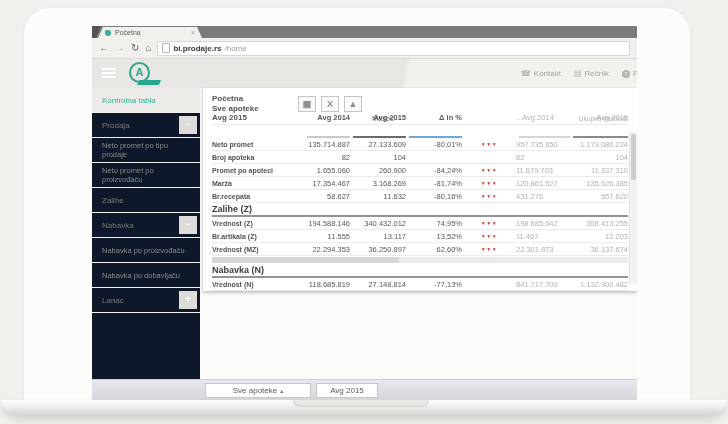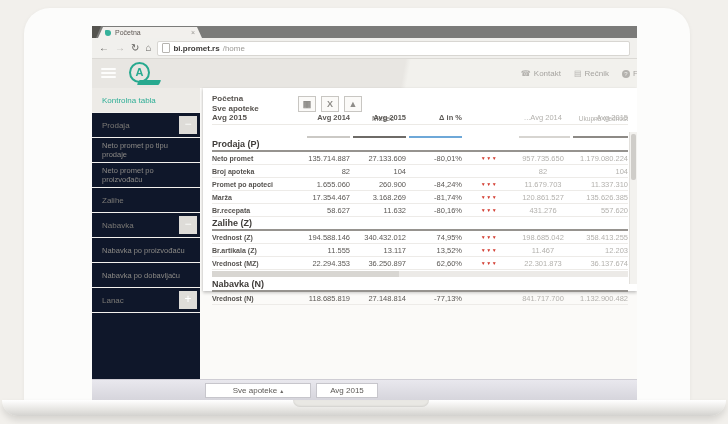--- a/index.html
+++ b/index.html
@@ -49,21 +49,21 @@
   .crumbs{width:86px;flex:none}
   .crumb{font-size:8px;font-weight:bold;color:#56524e;line-height:9.5px;white-space:nowrap}
   .view-icons{display:flex;gap:5px;align-items:flex-start;margin-top:2px}
   .vicon{width:16px;height:14px;border:1px solid #c8c6c2;background:#fbfaf8;display:flex;align-items:center;justify-content:center;font-size:9px;color:#8e8c88;font-weight:bold;line-height:1}
   
   .c-label{width:92px;flex:none}
   .c-n1{width:46px;flex:none;text-align:right}
   .c-n2{width:56px;flex:none;text-align:right}
   .c-d{width:56px;flex:none;text-align:right}
   .c-t{width:54px;flex:none;text-align:center}
-  .c-u1{width:54px;flex:none;text-align:center}
+  .c-u1{width:54px;flex:none;text-align:left}
   .c-u2{width:58px;flex:none;text-align:right}
   .t-group{display:flex;height:11px;align-items:center;margin-top:-9px;border-bottom:1px solid #eceae6}
   .g-mesec{width:158px;flex:none;text-align:center;font-size:7.5px;font-weight:normal;color:#6e6b67}
   .g-uk{width:112px;flex:none;text-align:right;font-size:6.5px;color:#b3b1ad;white-space:nowrap}
   .t-head{display:flex;height:13px;align-items:flex-end}
   .th{font-size:7.5px;font-weight:bold;color:#5b5855;position:relative;padding-bottom:16px;box-sizing:border-box;white-space:nowrap}
   .th.muted{color:#b3b1ad;font-weight:normal}
   .th .bar{position:absolute;bottom:0;left:3px;right:0;height:2.5px}
   .bar.light{background:#cbc9c5}.bar.dark{background:#6e6b67}.bar.blue{background:#6ea8d8}
   .bar.mlight{background:#d7d5d1}.bar.mdark{background:#8d8a86}
@@ -99,21 +99,21 @@
     </div>
   </div>
 
   <div class="toolbar">
     <span class="nav-ico">←</span>
     <span class="nav-ico fwd">→</span>
     <span class="nav-ico">↻</span>
     <span class="nav-ico">⌂</span>
     <div class="urlbar">
       <span class="page-ico"></span>
-      <span class="url-main">bi.promet.rs</span>
+      <span class="url-main">bi.prodaje.rs</span>
         <span class="url-path">/home</span>
     </div>
   </div>
 
   <div class="appheader">
     <div class="burger">
         <div></div>
         <div></div>
         <div></div>
       </div>
@@ -200,21 +200,20 @@
         <div class="t-head" id="t-head">
           <span class="c-label"></span>
         <span class="th c-n1">Avg 2014<span class="bar light"></span></span>
             <span class="th c-n2">Avg 2015<span class="bar dark"></span></span>
             <span class="th c-d">Δ in %<span class="bar blue"></span></span>
             <span class="c-t"></span>
             <span class="th c-u1 muted">...Avg 2014<span class="bar mlight"></span></span>
             <span class="th c-u2 muted">...Avg 2015<span class="bar mdark"></span></span>
           </div>
         <div id="t-body">
-            <div class="sec-title">Prodaja (P)</div>
             <div class="row">
               <span class="c-label">Neto promet</span>
               <span class="c-n1">135.714.887</span>
               <span class="c-n2">27.133.609</span>
               <span class="c-d">-80,01%</span>
               <span class="c-t trend">▼▼▼</span>
               <span class="c-u1 mut">957.735.650</span>
               <span class="c-u2 mut">1.179.080.224</span>
             </div>
             <div class="row">

